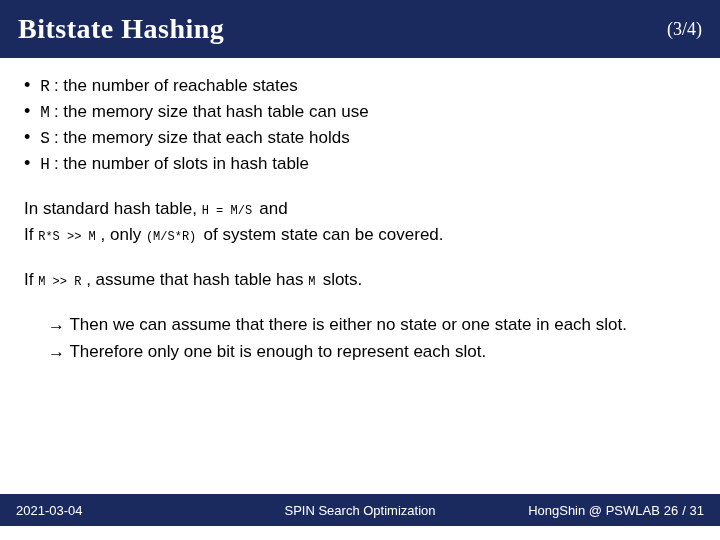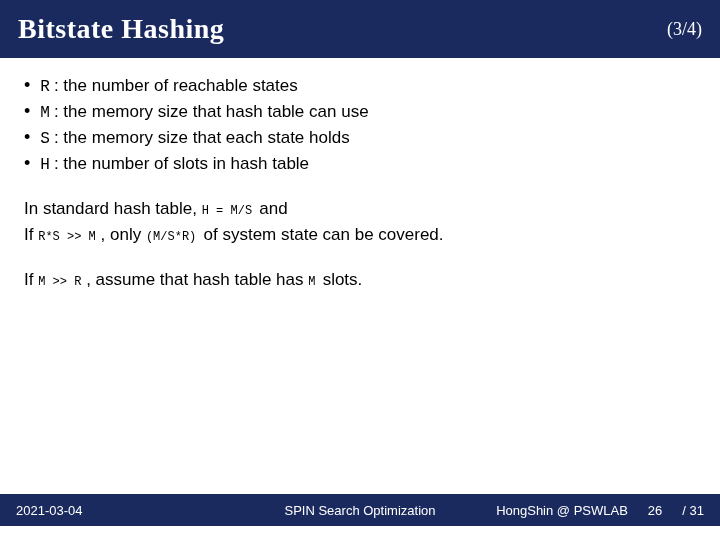--- a/index.html
+++ b/index.html
@@ -95,21 +95,21 @@
 
     .footer-center {
       position: absolute;
       left: 50%;
       transform: translateX(-50%);
       font-size: 13px;
     }
 
     .footer-right {
       display: flex;
-      gap: 20px;
+      gap: 4px;
       align-items: center;
     }
   </style>
 </head>
 <body>
 
 <div class="header">
   <span class="header-title">Bitstate Hashing</span>
   <span class="header-slide">(3/4)</span>
 </div>
@@ -152,20 +152,24 @@
   </div>
 
   <div class="para-block">
     <span>If</span>
     <span class="mono"> M &gt;&gt; R</span>
     <span>, assume that hash table has</span>
     <span class="mono"> M </span>
     <span>slots.</span>
   </div>
 
+  <div class="indent-block">
+    <div>→ Then we can assume that there is either no state or one state in each slot.</div>
+    <div>→ Therefore only one bit is enough to represent each slot.</div>
+  </div>
 
 </div>
 
 <div class="footer">
   <span>2021-03-04</span>
   <span class="footer-center">SPIN Search Optimization</span>
   <div class="footer-right">
     <span>HongShin @ PSWLAB</span>
     <span>26</span>
     <span>/ 31</span>

